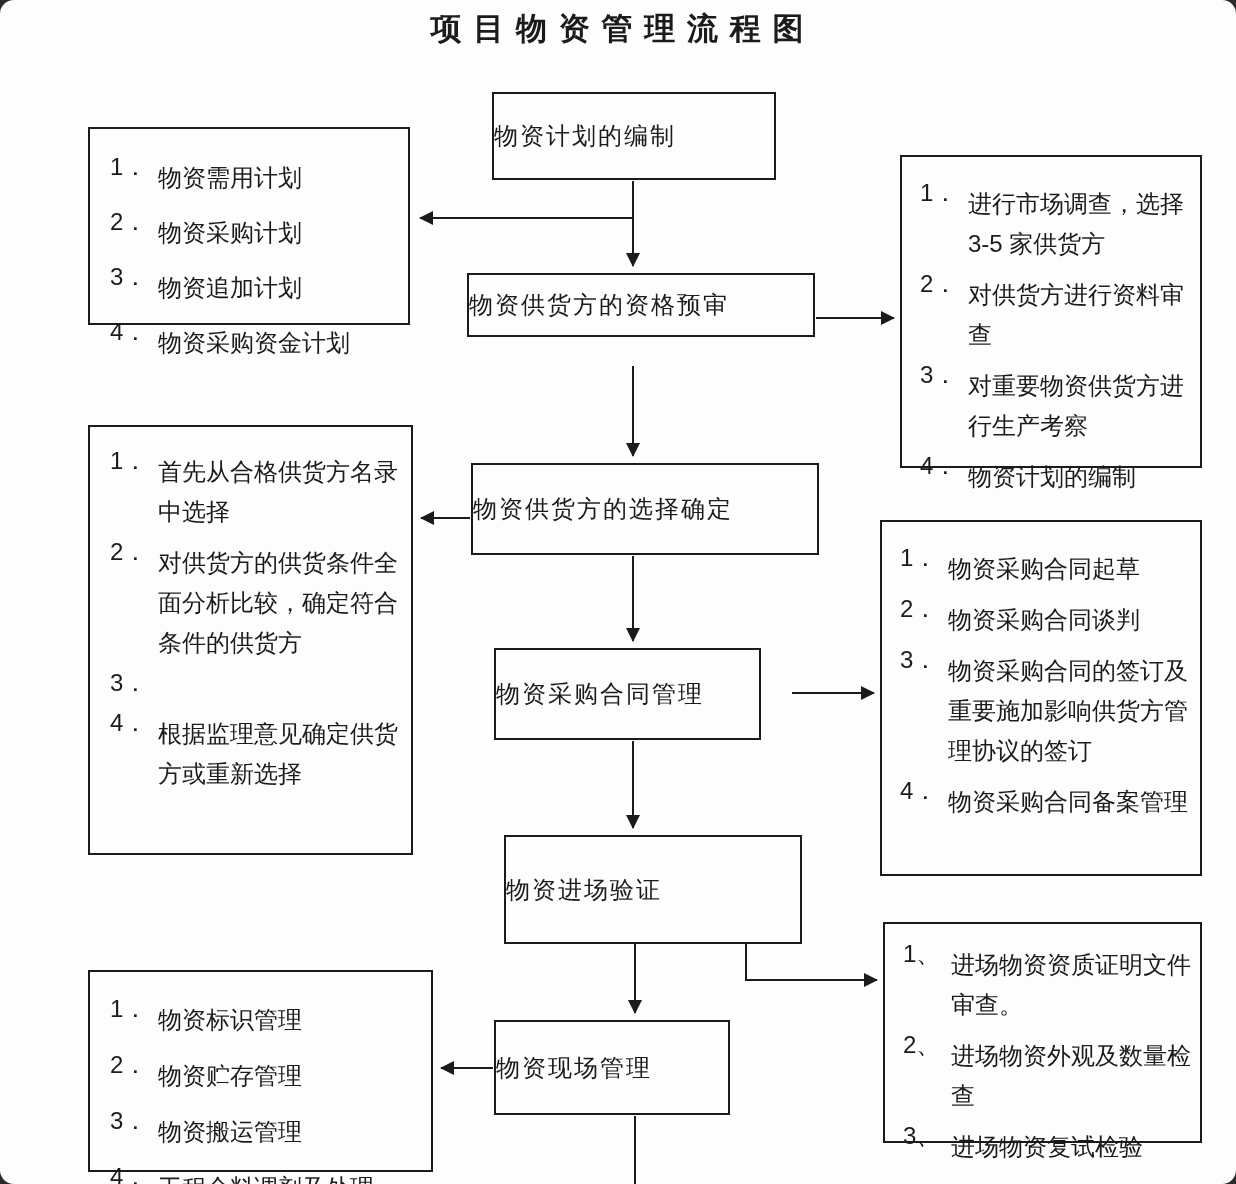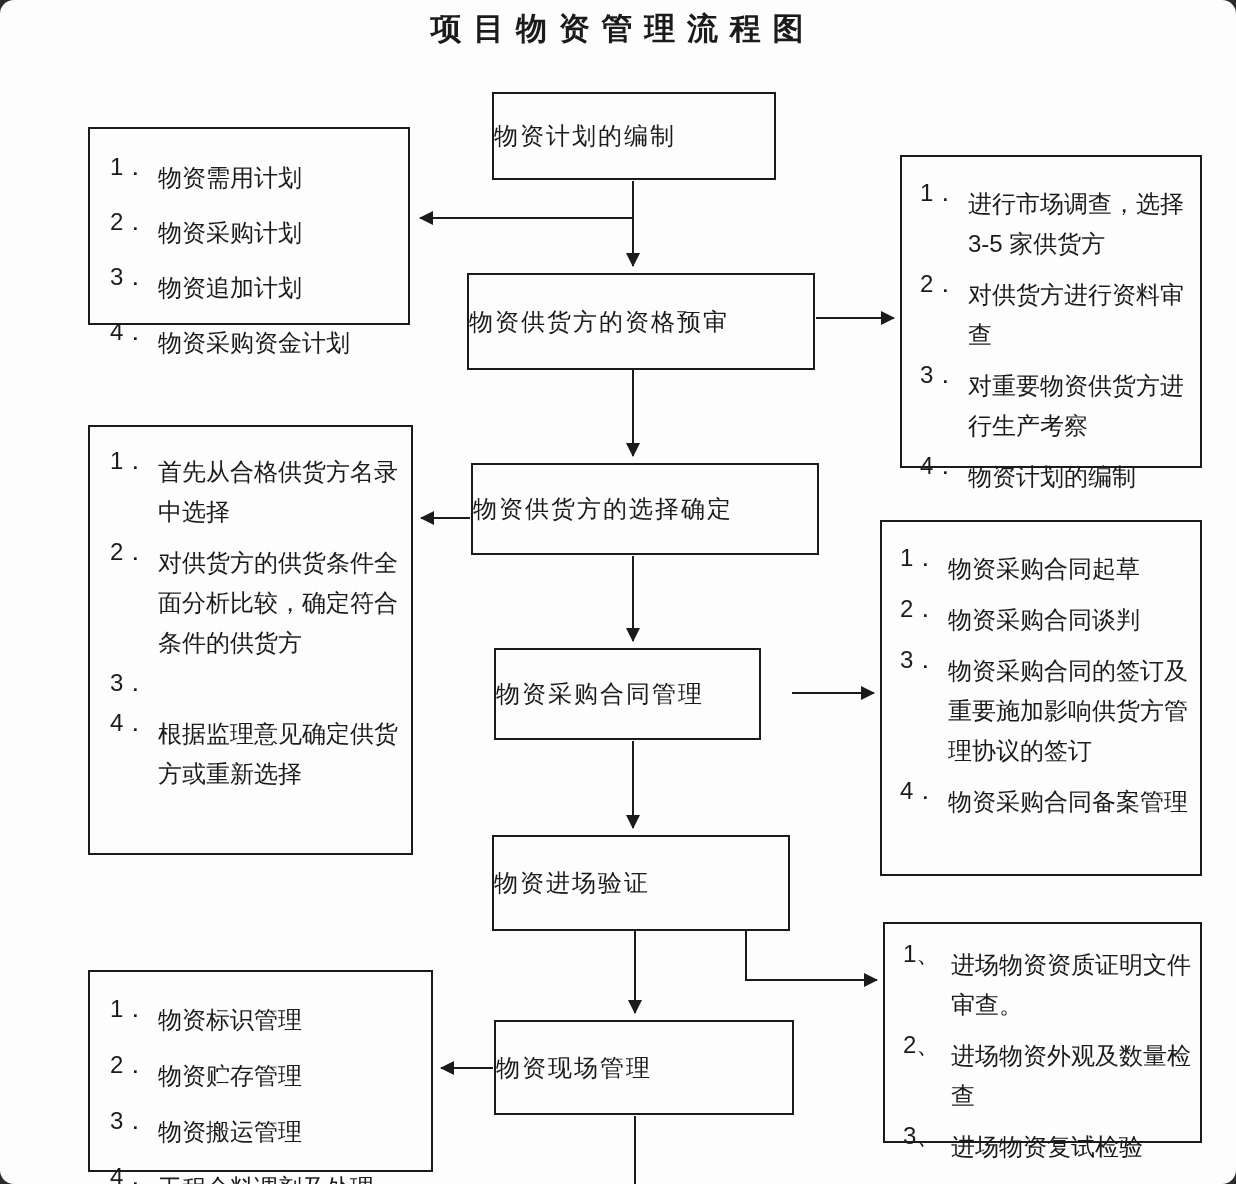--- a/index.html
+++ b/index.html
@@ -65,37 +65,37 @@
       <polyline points="746,931 746,980 877,980" marker-end="url(#arrow)"></polyline>
       <line x1="493" y1="1068" x2="441" y2="1068" marker-end="url(#arrow)"></line>
       <line x1="635" y1="1116" x2="635" y2="1184"></line>
     </g>
   </svg>
 
   <div class="node" style="left:492px;top:92px;width:284px;height:88px">
     <span>物资计划的编制</span>
   </div>
 
-  <div class="node" style="left:467px;top:273px;width:348px;height:97px">
+  <div class="node" style="left:467px;top:273px;width:348px;height:64px">
     <span>物资供货方的资格预审</span>
   </div>
 
   <div class="node" style="left:471px;top:463px;width:348px;height:92px">
     <span>物资供货方的选择确定</span>
   </div>
 
   <div class="node" style="left:494px;top:648px;width:267px;height:92px">
     <span>物资采购合同管理</span>
   </div>
 
-  <div class="node" style="left:492px;top:835px;width:298px;height:96px">
+  <div class="node" style="left:504px;top:835px;width:298px;height:109px">
     <span>物资进场验证</span>
   </div>
 
-  <div class="node" style="left:494px;top:1020px;width:300px;height:95px">
+  <div class="node" style="left:494px;top:1020px;width:236px;height:95px">
     <span>物资现场管理</span>
   </div>
 
   <div class="list-box lb-plan" style="left:88px;top:127px;width:322px;height:198px">
     <div class="li">
       <span class="num">1．</span>
       <span class="txt">物资需用计划</span>
     </div>
     <div class="li">
       <span class="num">2．</span>

